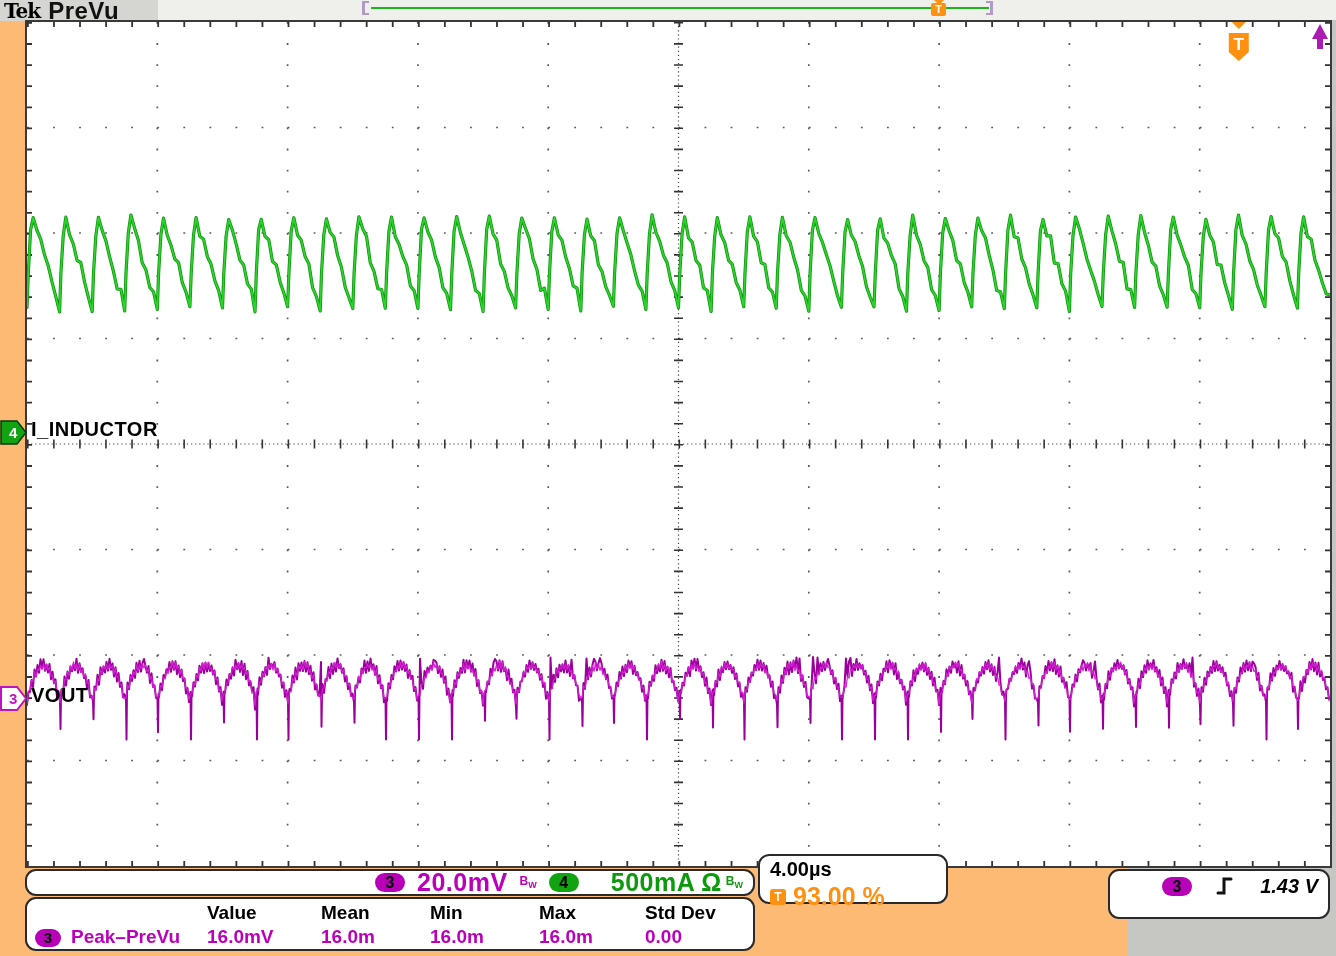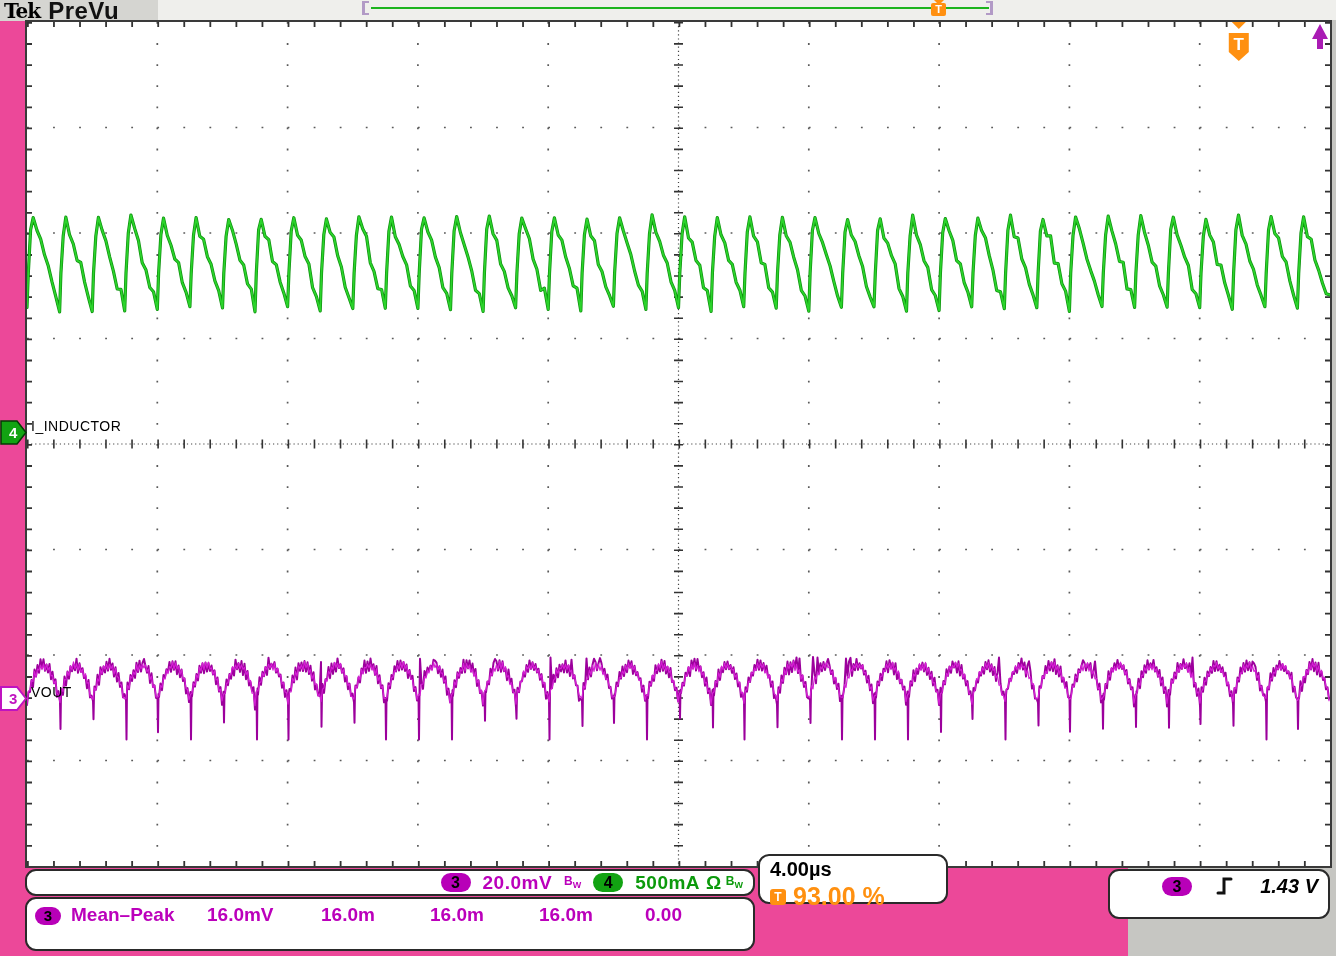--- a/index.html
+++ b/index.html
@@ -1,18 +1,18 @@
 <!DOCTYPE html>
 <html><head>
 <meta charset="utf-8">
 <style>
   * { margin:0; padding:0; box-sizing:border-box; }
   html,body { width:1336px; height:956px; overflow:hidden; }
   body { font-family:"Liberation Sans", sans-serif; background:#c6c6c2; position:relative; }
-  #screen { position:absolute; inset:0; width:1128px; height:956px; background:#ec4899; }
+  #screen { position:absolute; inset:0; width:1128px; height:956px; background:#fdba74; }
 
   
   .top-strip { position:absolute; left:0; top:0; width:1336px; height:20px; background:#efefec; }
   .logo-box { position:absolute; left:0; top:0; width:158px; height:21px; background:#d5d5d1; display:flex; align-items:center; padding-left:4px; }
   .logo { font-family:"DejaVu Serif", serif; font-weight:bold; font-size:20px; letter-spacing:-1px; color:#000; }
   .mode { font-weight:bold; font-size:24px; color:#111; margin-left:8px; letter-spacing:0.5px; }
 
   
   .acq-line { position:absolute; left:371px; top:7px; width:618px; height:2px; background:#1db41d; }
   .acq-bracket { position:absolute; top:1px; width:7px; height:14px; }
@@ -21,31 +21,31 @@
   .acq-trig { position:absolute; left:931px; top:0; width:16px; height:17px; }
   .acq-trig .tri { position:absolute; left:3px; top:0; width:0; height:0; border-left:5px solid transparent; border-right:5px solid transparent; border-top:5px solid #ff9010; }
   .acq-trig .flag { position:absolute; left:0; top:3px; width:15px; height:13px; background:#ff9010; border-radius:2px; color:#fff; font-weight:bold; font-size:11px; text-align:center; line-height:13px; }
 
   
   .graticule { position:absolute; left:25px; top:20px; width:1307px; height:848px; background:#fff; border:2px solid #3a3a3a; }
   .graticule svg { position:absolute; left:0; top:0; }
 
   
   .ch-marker { position:absolute; left:0px; width:27px; height:25px; }
-  .ch-label { position:absolute; font-weight:normal; font-size:14px; color:#000; letter-spacing:0.5px; }
+  .ch-label { position:absolute; font-weight:bold; font-size:20px; color:#000; letter-spacing:0.5px; }
 
   
   .box { position:absolute; background:#fff; border:2px solid #2a2a2a; border-radius:11px; }
   .readout-bar { left:25px; top:869px; width:730px; height:27px; display:flex; align-items:center; justify-content:flex-end; padding-right:10px; gap:12px; }
   .badge { display:inline-block; min-width:30px; height:19px; border-radius:10px; color:#000; font-weight:bold; font-size:16px; text-align:center; line-height:19px; }
   .badge.ch3 { background:#b800b8; }
   .badge.ch4 { background:#12a312; }
   .mag { color:#bb00bb; font-weight:bold; }
   .grn { color:#0c9a0c; font-weight:bold; }
-  .scale-txt { font-size:19px; letter-spacing:0.5px; }
+  .scale-txt { font-size:25px; letter-spacing:0.5px; }
   .bw { font-weight:bold; font-size:12px; }
   .bw sub { font-size:9px; }
 
   .meas-box { left:25px; top:897px; width:730px; height:54px; padding:3px 0 0 0; }
   .meas-grid { display:grid; grid-template-columns:44px 136px 114px 109px 109px 106px auto; align-items:center; height:22px; }
   .meas-grid .cell { font-weight:bold; font-size:19px; }
   .meas-head .cell { color:#000; }
   .meas-row .cell { color:#bb00bb; }
   .meas-row { margin-top:2px; }
   .meas-row .badge { margin-left:8px; min-width:26px; height:18px; line-height:18px; font-size:15px; }
@@ -131,29 +131,38 @@
     <polygon points="1,1 17,1 26,12.5 17,24 1,24" fill="#ffffff" stroke="#c013c0" stroke-width="2"></polygon>
     <text x="9" y="18" fill="#c013c0" font-size="15" font-weight="bold" font-family="Liberation Sans, sans-serif">3</text>
   </svg>
   <div class="ch-label" style="left:31px; top:684px;">VOUT</div>
 
   <div class="box readout-bar">
     <span class="badge ch3">3</span>
     <span class="mag scale-txt">20.0mV</span>
     <span class="bw mag"><span>B</span><sub>W</sub></span>
     <span class="badge ch4">4</span>
-    <span class="grn scale-txt" style="margin-left:0">500mA</span>
+    <span class="grn scale-txt" style="margin-left:20px">500mA</span>
     <span class="grn scale-txt" style="margin-left:-6px">Ω</span>
     <span class="bw grn" style="margin-left:-8px"><span>B</span><sub>W</sub></span>
   </div>
 
   <div class="box meas-box">
+    <div class="meas-grid meas-head">
+      <div class="cell"></div>
+      <div class="cell"></div>
+      <div class="cell">Value</div>
+      <div class="cell">Mean</div>
+      <div class="cell">Min</div>
+      <div class="cell">Max</div>
+      <div class="cell">Std Dev</div>
+    </div>
     <div class="meas-grid meas-row">
       <div class="cell"><span class="badge ch3">3</span></div>
-      <div class="cell">Mean–Peak</div>
+      <div class="cell">Peak–PreVu</div>
       <div class="cell">16.0mV</div>
       <div class="cell">16.0m</div>
       <div class="cell">16.0m</div>
       <div class="cell">16.0m</div>
       <div class="cell">0.00</div>
     </div>
   </div>
 
   <div class="box time-box">
     <div class="time-scale">4.00µs</div>

